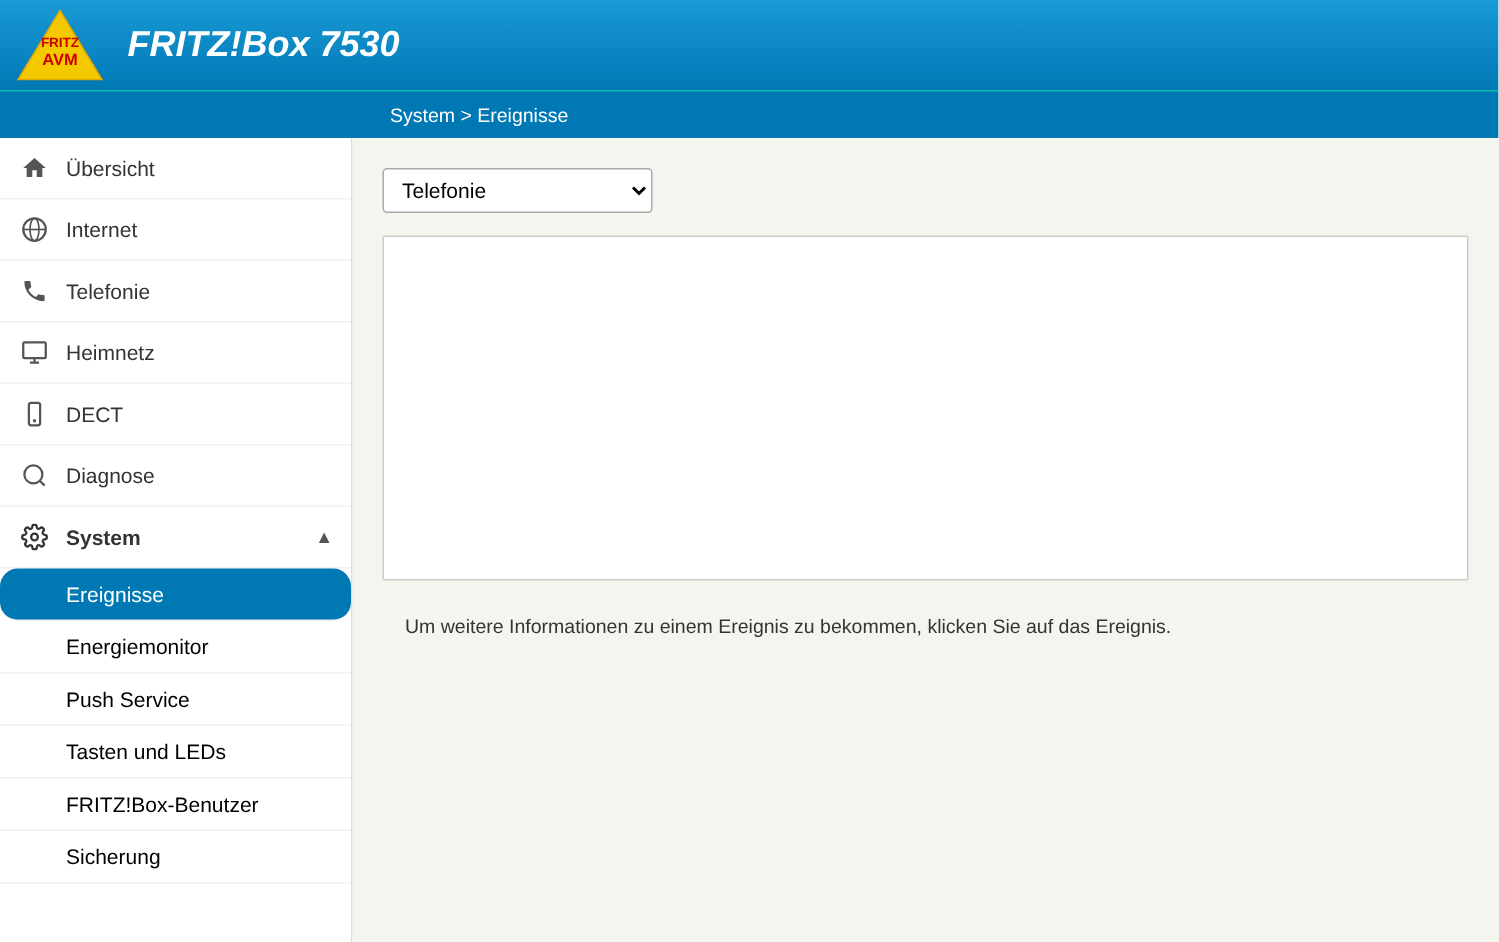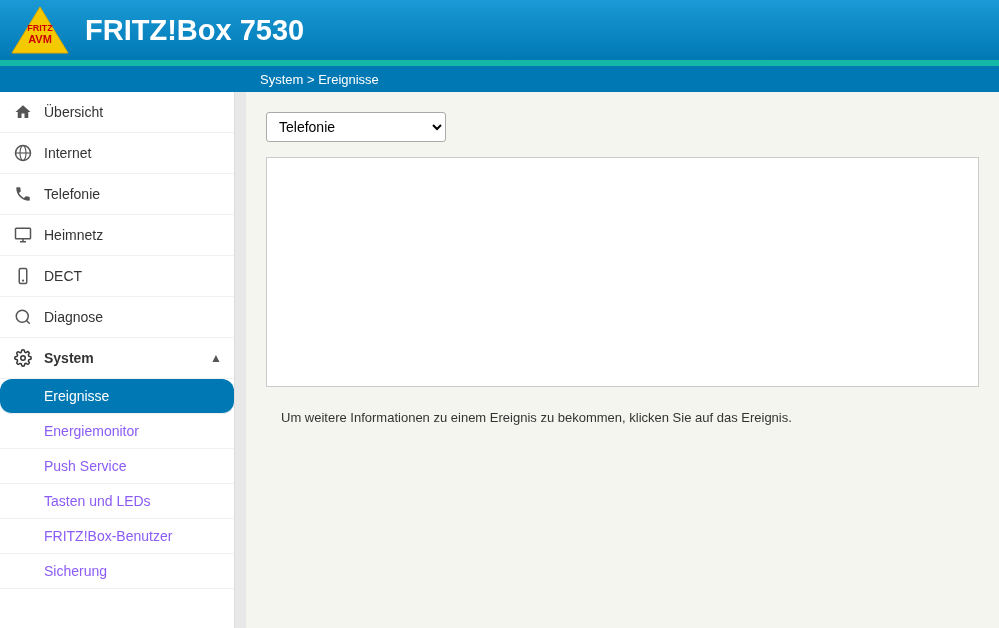--- a/index.html
+++ b/index.html
@@ -17,43 +17,43 @@
       display: flex;
       align-items: center;
     }
     .fritz-logo {
       width: 60px;
       height: 50px;
       margin-right: 15px;
     }
     #app-title {
       color: white;
-      font-size: 29px;
+      font-size: 24px;
       font-weight: bold;
+      font-style: italic;
     }
 
     
     #breadcrumb-bar {
       background: #0078b4;
       height: 32px;
       display: flex;
       align-items: center;
       padding-left: 260px;
-      border-top: 6px solid #14b8a6;
+      border-top: 1px solid #14b8a6;
     }
     #breadcrumb {
       color: white;
       font-size: 13px;
     }
 
     
     #layout {
       display: flex;
       height: calc(628px - 92px);
-      gap: 11px;
     }
 
     
     #sidebar {
       width: 235px;
       background: white;
       border-right: 1px solid #ddd;
       overflow-y: auto;
       flex-shrink: 0;
     }
@@ -87,21 +87,21 @@
       font-size: 12px;
       color: #555;
     }
 
     
     .sub-item {
       display: flex;
       align-items: center;
       padding: 9px 12px 9px 44px;
       cursor: pointer;
-      color: #8b5cf6;
+      color: #000000;
       border-bottom: 1px solid #f0f0f0;
       font-size: 14px;
     }
     .sub-item.active {
       background: #0078b4;
       color: white;
       border-radius: 12px;
     }
 
     

